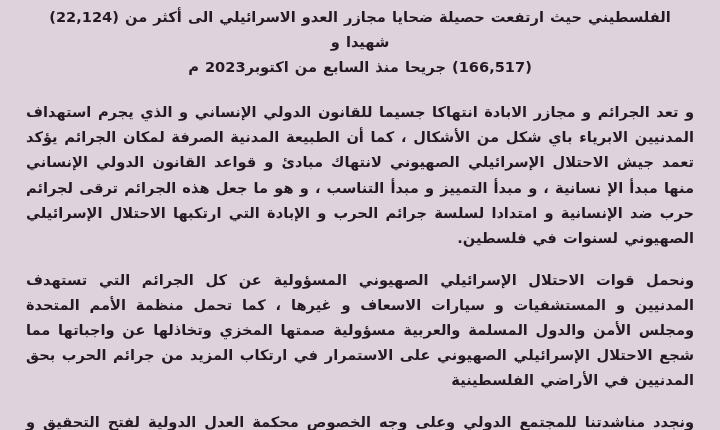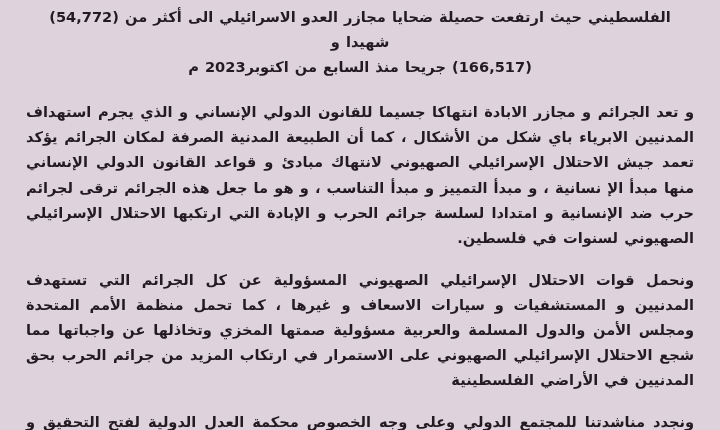--- a/index.html
+++ b/index.html
@@ -42,21 +42,21 @@
     text-align-last: right;
   }
   .gap-lg { height: 20px; }
   .gap-md { height: 17px; }
 </style>
 </head>
 <body>
 
 <div class="page">
 
-  <p class="para center">الفلسطيني حيث ارتفعت حصيلة ضحايا مجازر العدو الاسرائيلي الى أكثر من (54,772) شهيدا و</p>
+  <p class="para center">الفلسطيني حيث ارتفعت حصيلة ضحايا مجازر العدو الاسرائيلي الى أكثر من (22,124) شهيدا و</p>
   <p class="para center">(166,517)  جريحا منذ السابع من اكتوبر2023 م</p>
 
   <div class="gap-lg"></div>
 
   <p class="para just">و تعد الجرائم و مجازر الابادة انتهاكا جسيما للقانون الدولي الإنساني و الذي يجرم استهداف المدنيين الابرياء باي شكل من الأشكال ، كما أن الطبيعة المدنية الصرفة لمكان الجرائم يؤكد تعمد جيش الاحتلال الإسرائيلي الصهيوني لانتهاك مبادئ و قواعد القانون الدولي الإنساني منها مبدأ الإ نسانية ، و مبدأ التمييز و مبدأ التناسب ، و هو ما جعل هذه الجرائم ترقى لجرائم حرب ضد الإنسانية و امتدادا لسلسة جرائم الحرب و الإبادة التي ارتكبها  الاحتلال الإسرائيلي الصهيوني لسنوات في فلسطين.</p>
 
   <div class="gap-md"></div>
 
   <p class="para just">ونحمل قوات الاحتلال الإسرائيلي الصهيوني المسؤولية عن كل الجرائم التي تستهدف المدنيين و المستشفيات و سيارات الاسعاف و غيرها ، كما تحمل منظمة الأمم المتحدة ومجلس الأمن والدول المسلمة والعربية مسؤولية صمتها المخزي وتخاذلها عن واجباتها مما شجع الاحتلال الإسرائيلي الصهيوني على الاستمرار في ارتكاب المزيد من جرائم الحرب بحق المدنيين في الأراضي الفلسطينية</p>
 

